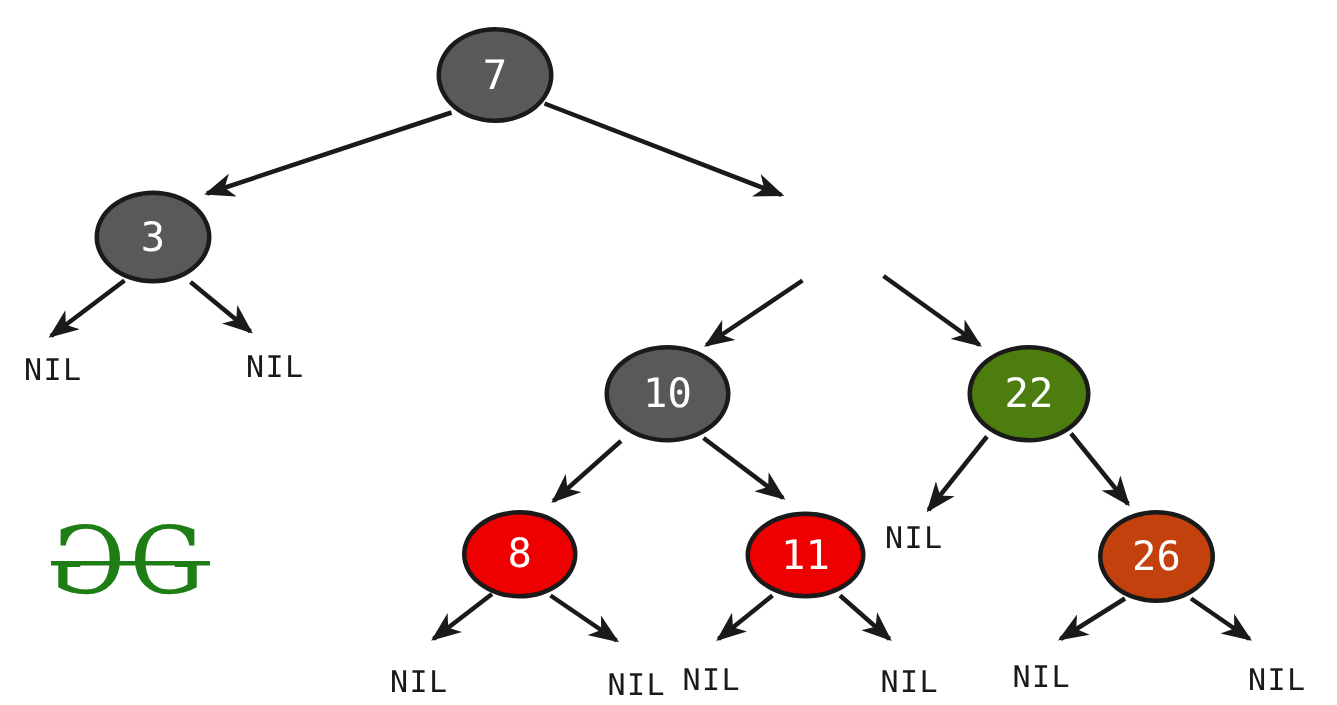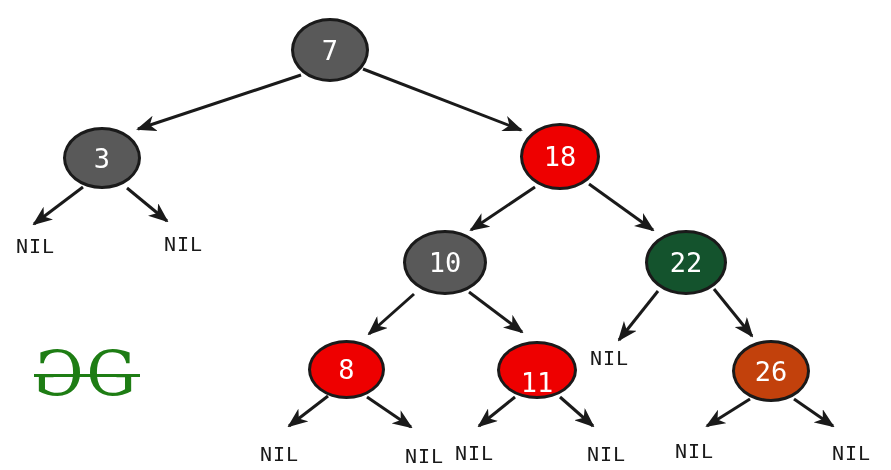--- a/index.html
+++ b/index.html
@@ -117,37 +117,34 @@
   </svg>
 
   <div class="node" style="left: 291px; top: 18px; width: 78px; height: 64px; background-color: rgb(89, 89, 89); border-color: rgb(26, 26, 26);">
     <span class="node-label" style="color: rgb(255, 255, 255);">7</span>
   </div>
 
   <div class="node" style="left: 63px; top: 127px; width: 78px; height: 62px; background-color: rgb(89, 89, 89); border-color: rgb(26, 26, 26);">
     <span class="node-label" style="color: rgb(255, 255, 255);">3</span>
   </div>
 
-  <div class="node" style="left: 520px; top: 123px; width: 80px; height: 67px; background-color: rgb(238, 0, 0); border-color: rgb(26, 26, 26);">
-    <span class="node-label" style="color: rgb(255, 255, 255);">18</span>
-  </div>
 
   <div class="node" style="left: 403px; top: 230px; width: 84px; height: 65px; background-color: rgb(89, 89, 89); border-color: rgb(26, 26, 26);">
     <span class="node-label" style="color: rgb(255, 255, 255);">10</span>
   </div>
 
-  <div class="node" style="left: 645px; top: 230px; width: 82px; height: 65px; background-color: #14532d; border-color: rgb(26, 26, 26);">
+  <div class="node" style="left: 645px; top: 230px; width: 82px; height: 65px; background-color: #4d7c0f; border-color: rgb(26, 26, 26);">
     <span class="node-label" style="color: rgb(255, 255, 255);">22</span>
   </div>
 
   <div class="node" style="left: 308px; top: 340px; width: 77px; height: 59px; background-color: rgb(238, 0, 0); border-color: rgb(26, 26, 26);">
     <span class="node-label" style="color: rgb(255, 255, 255);">8</span>
   </div>
 
-  <div class="node" style="left: 497px; top: 341px; width: 80px; height: 58px; background-color: rgb(238, 0, 0); border-color: rgb(26, 26, 26); align-items: flex-end;">
+  <div class="node" style="left: 497px; top: 341px; width: 80px; height: 58px; background-color: rgb(238, 0, 0); border-color: rgb(26, 26, 26);">
     <span class="node-label" style="color: rgb(255, 255, 255);">11</span>
   </div>
 
   <div class="node" style="left: 732px; top: 340px; width: 78px; height: 62px; background-color: #c2410c; border-color: rgb(26, 26, 26);">
     <span class="node-label" style="color: rgb(255, 255, 255);">26</span>
   </div>
 
   <span class="nil" style="left: 16px; top: 236px; color: rgb(26, 26, 26);">NIL</span>
   <span class="nil" style="left: 164px; top: 234px; color: rgb(26, 26, 26);">NIL</span>
   <span class="nil" style="left: 590px; top: 348px; color: rgb(26, 26, 26);">NIL</span>

